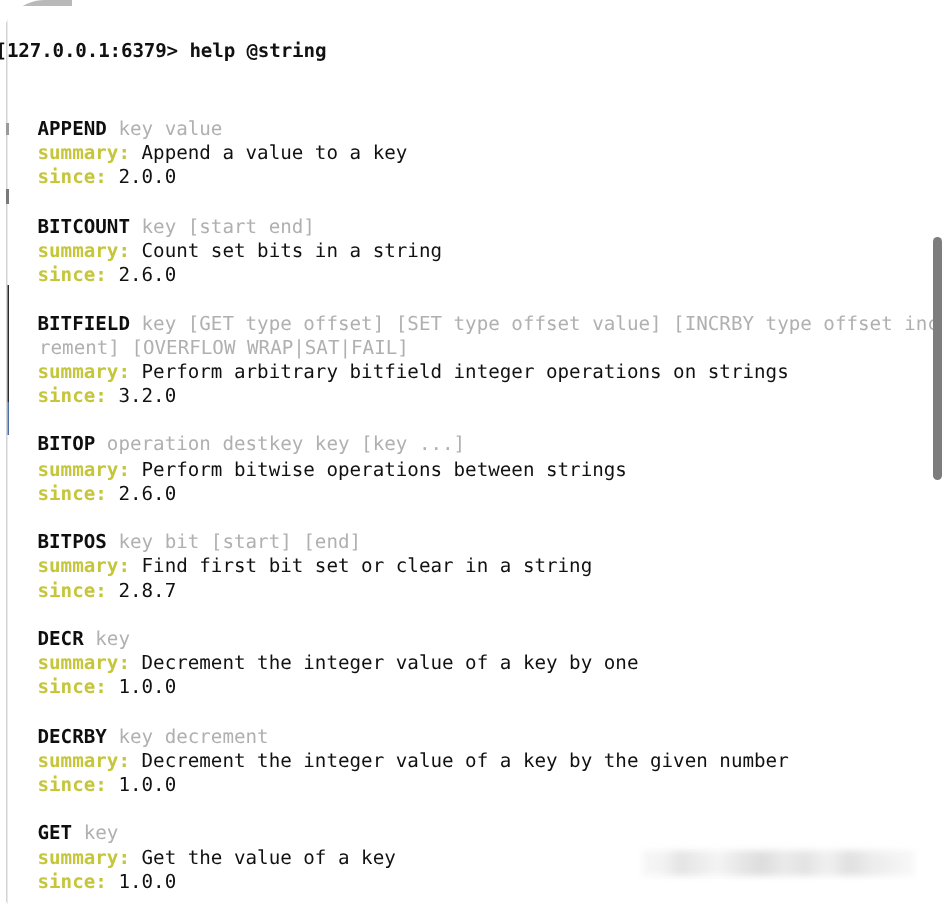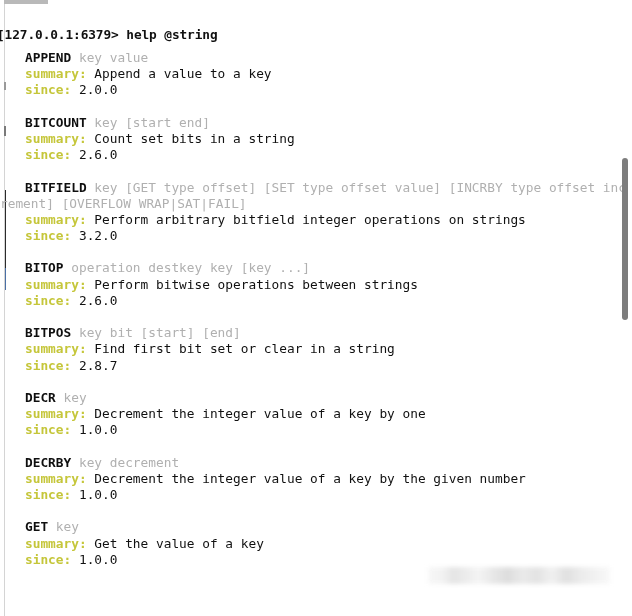--- a/index.html
+++ b/index.html
@@ -82,39 +82,40 @@
     left: -3px;
     top: 27px;
     font-weight: 700;
     color: #111111;
     letter-spacing: -0.1px;
   }
 
   .entries {
     position: absolute;
     left: 25px;
-    top: 50px;
+    top: 79px;
   }
 
   .entry { margin-bottom: 16.2px; }
   .entry:last-child { margin-bottom: 16px; }
 
   .cmd-name {
     font-weight: 700;
     color: #0f0f0f;
   }
   .cmd-args {
     color: #b0b0b0;
     font-weight: 400;
   }
   .cmd-args-wrap {
     display: block;
     color: #b0b0b0;
     margin-left: -25px;
     white-space: pre;
+    padding-left: 26px;
   }
   .field-label {
     color: #c5c63a;
     font-weight: 700;
   }
   .field-value {
     color: #111111;
     font-weight: 400;
   }
   .detail-row { white-space: pre; }
@@ -149,21 +150,21 @@
         #f4f4f4 28%, #e6e6e6 36%, #dcdcdc 44%, #e9e9e9 52%,
         #e2e2e2 60%, #f0f0f0 68%, #dfdfdf 76%, #ebebeb 84%,
         #f2f2f2 92%, #f8f8f8 100%);
     filter: blur(2.2px);
     opacity: 0.95;
   }
 </style>
 </head>
 <body>
 
-<div class="window" style="background: rgb(255, 255, 255);">
+<div class="window" style="background: rgb(255, 255, 255); border-radius: 30px;">
 
   <div class="chrome-top"></div>
   <div class="chrome-left"></div>
   <div class="chrome-left-ticks"></div>
   <div class="chrome-left-dark"></div>
   <div class="chrome-left-blue"></div>
 
   <div class="terminal">
 
     <div class="prompt-line">[127.0.0.1:6379&gt; help @string</div>

